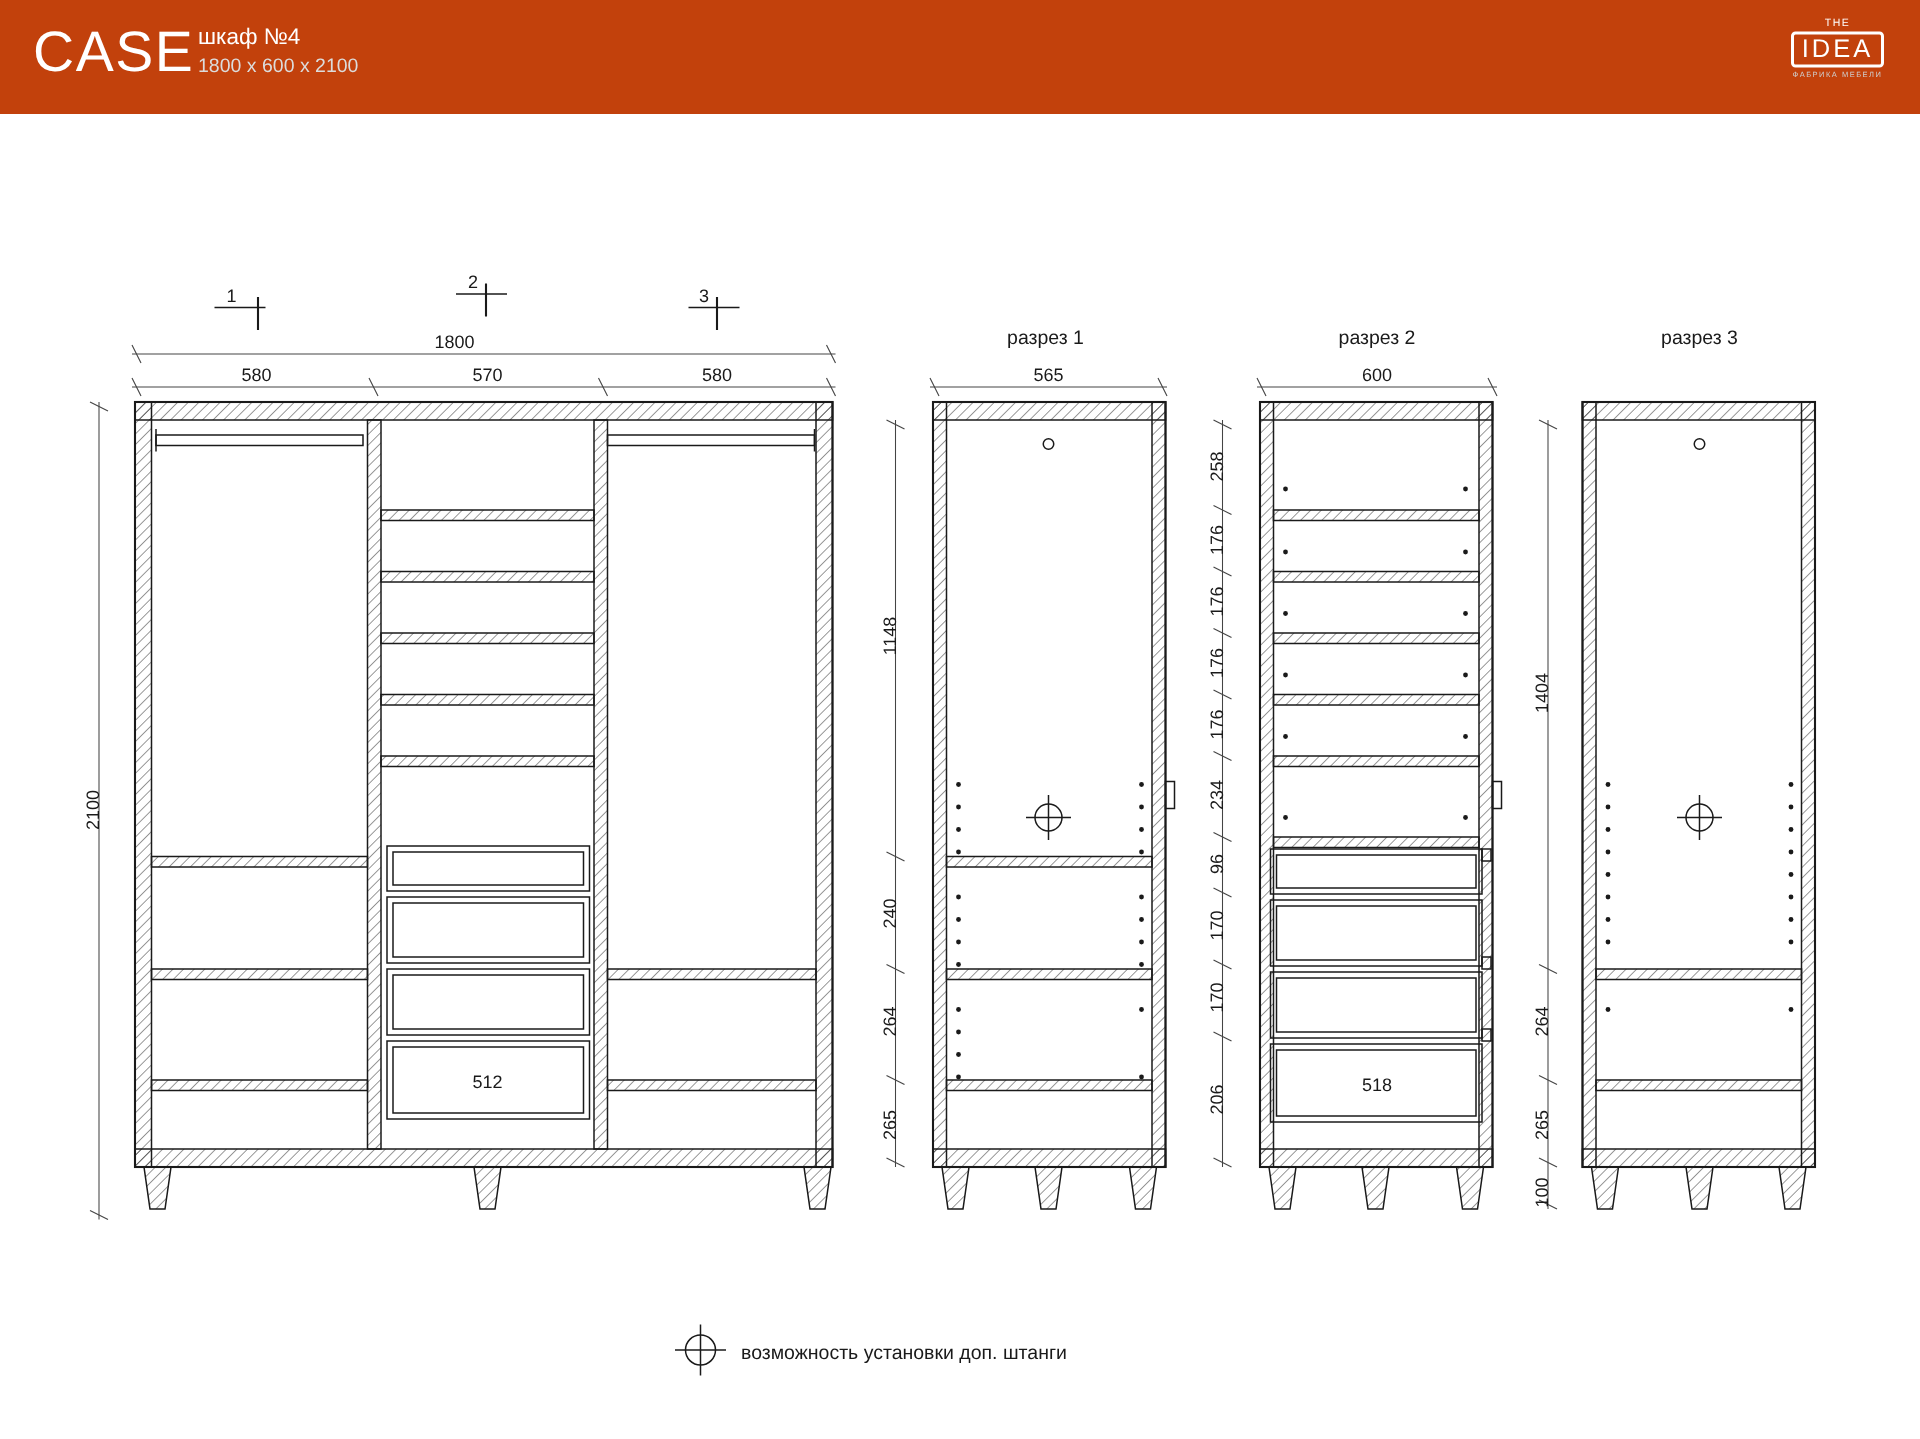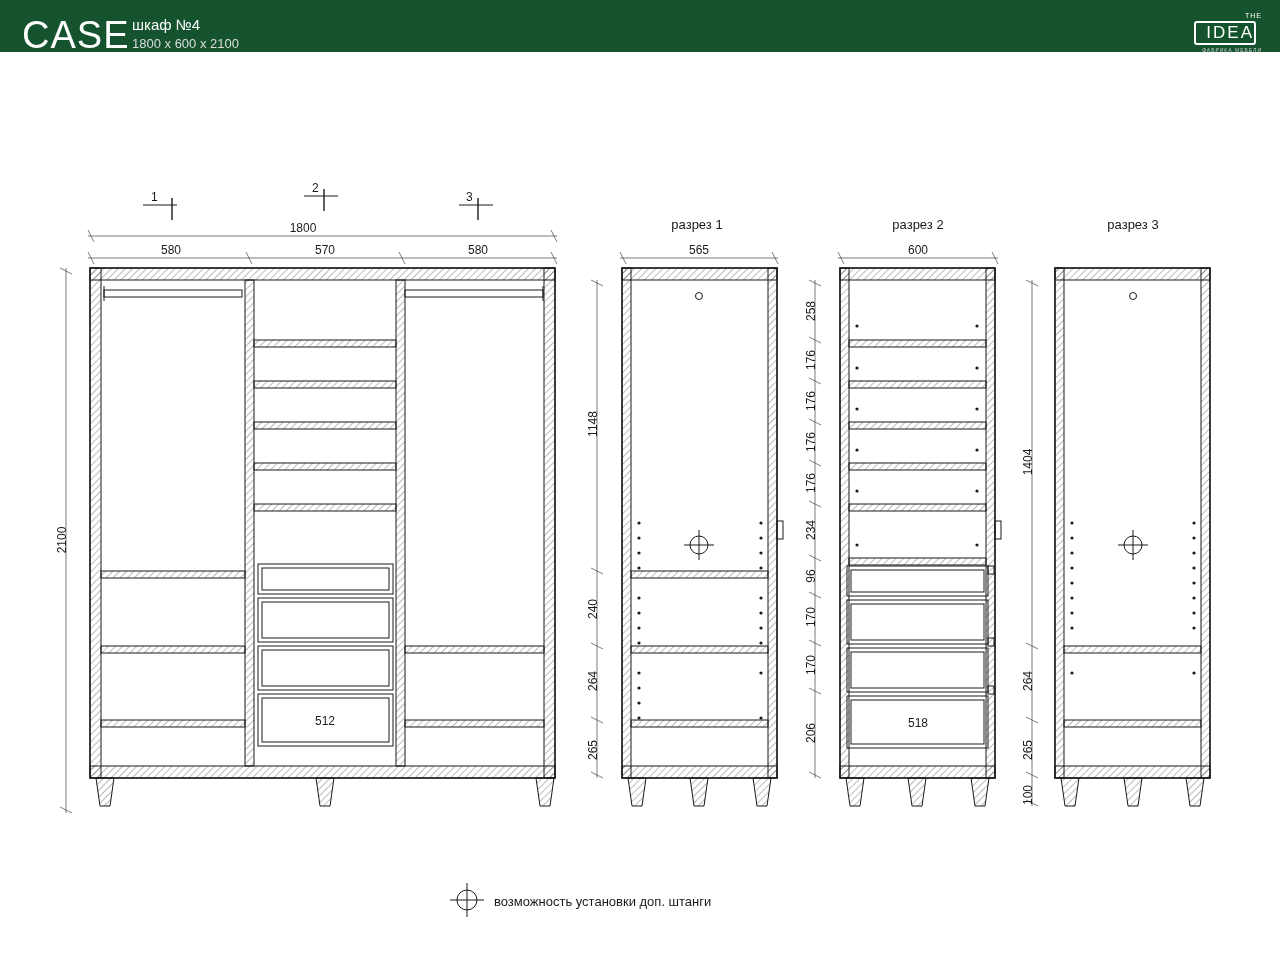--- a/index.html
+++ b/index.html
@@ -6,38 +6,38 @@
   body{
     width:1280px;height:959px;
     background:#ffffff;
     font-family:"Liberation Sans", sans-serif;
     color:#1a1a1a;
     position:relative;
     overflow:hidden;
   }
   
   .header{
-    position:absolute;left:0;top:0;width:1280px;height:52px;
-    background:#14532d;color:#ffffff;
+    position:absolute;left:0;top:0;width:1280px;height:76px;
+    background:#c2410c;color:#ffffff;
   }
   .brand-title{
     position:absolute;left:22px;top:14px;
     font-size:38px;letter-spacing:1px;font-weight:400;color:#ffffff;
   }
   .brand-sub1{
     position:absolute;left:132px;top:16px;
     font-size:15px;color:#ffffff;
   }
   .brand-sub2{
     position:absolute;left:132px;top:36px;
     font-size:13px;color:#dcdcdc;
   }
   .logo-box{
     position:absolute;right:18px;top:12px;width:74px;height:44px;
-    text-align:right;
+    text-align:center;
   }
   .logo-the{
     font-size:7px;letter-spacing:1px;color:#ffffff;line-height:8px;
   }
   .logo-idea{
     border:2px solid #ffffff;border-radius:3px;
     font-size:17px;letter-spacing:2px;line-height:20px;color:#fff;
     display:block;margin:1px 6px 0 6px;
   }
   .logo-cap{

